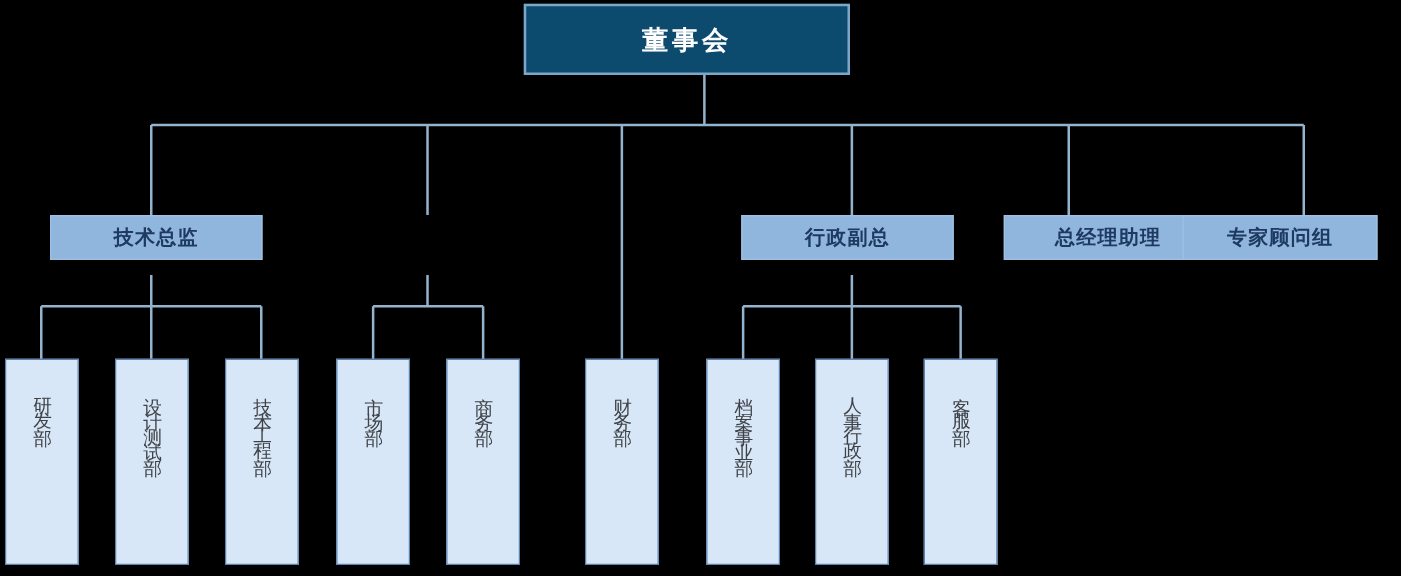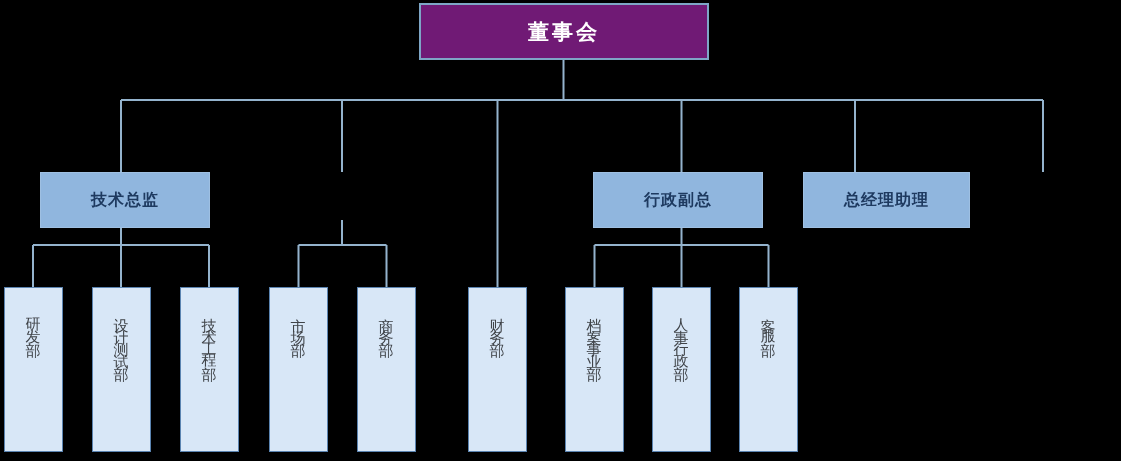--- a/index.html
+++ b/index.html
@@ -25,34 +25,34 @@
   .node {
     position: absolute;
     box-sizing: border-box;
     display: flex;
     align-items: center;
     justify-content: center;
   }
   .node-root {
     left: 419px;
     top: 3px;
-    width: 290px;
+    width: 261px;
     height: 57px;
-    background: #701a75;
+    background: #0c4a6e;
     border: 2px solid #7ea6c6;
   }
   .node-root .label {
     color: #ffffff;
     font-size: 21px;
     font-weight: bold;
     letter-spacing: 3px;
   }
   .node-l2 {
     top: 172px;
-    height: 56px;
+    height: 36px;
     background: #90b6de;
     border: 1px solid #9fc0e2;
   }
   .node-l2 .label {
     color: #1e3a60;
     font-size: 16px;
     font-weight: bold;
     letter-spacing: 1px;
   }
   .node-l3 {
@@ -94,20 +94,23 @@
 
   <div class="node node-l2" style="left:40px;width:170px;">
     <span class="label">技术总监</span>
   </div>
   <div class="node node-l2" style="left:593px;width:170px;">
     <span class="label">行政副总</span>
   </div>
   <div class="node node-l2" style="left:771px;width:167px;margin-left:32px;">
     <span class="label">总经理助理</span>
   </div>
+  <div class="node node-l2" style="left:946px;width:156px;">
+    <span class="label">专家顾问组</span>
+  </div>
 
   <div class="node node-l3" style="left:4px;">
     <span class="vlabel">研发部</span>
   </div>
   <div class="node node-l3" style="left:92px;">
     <span class="vlabel">设计测试部</span>
   </div>
   <div class="node node-l3" style="left:180px;">
     <span class="vlabel">技术工程部</span>
   </div>

